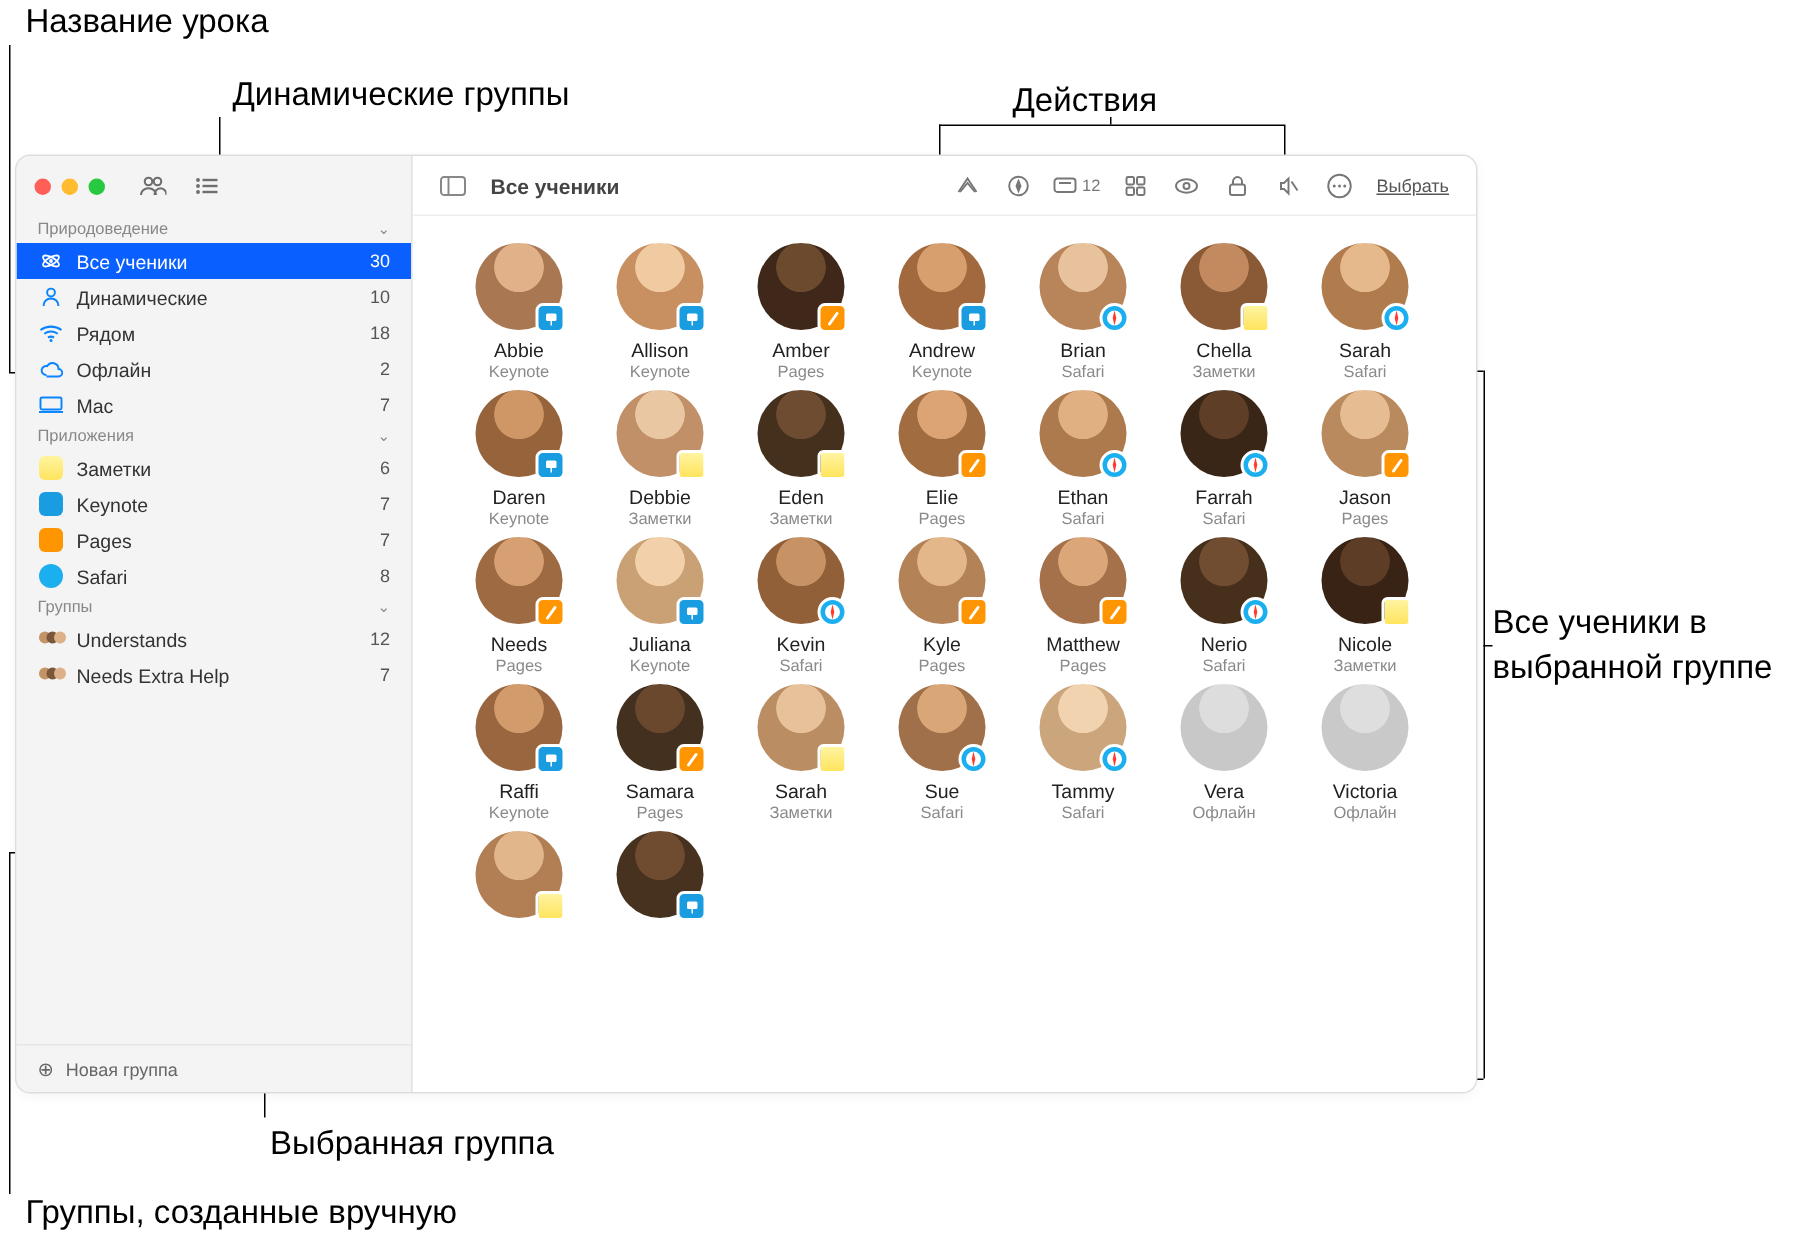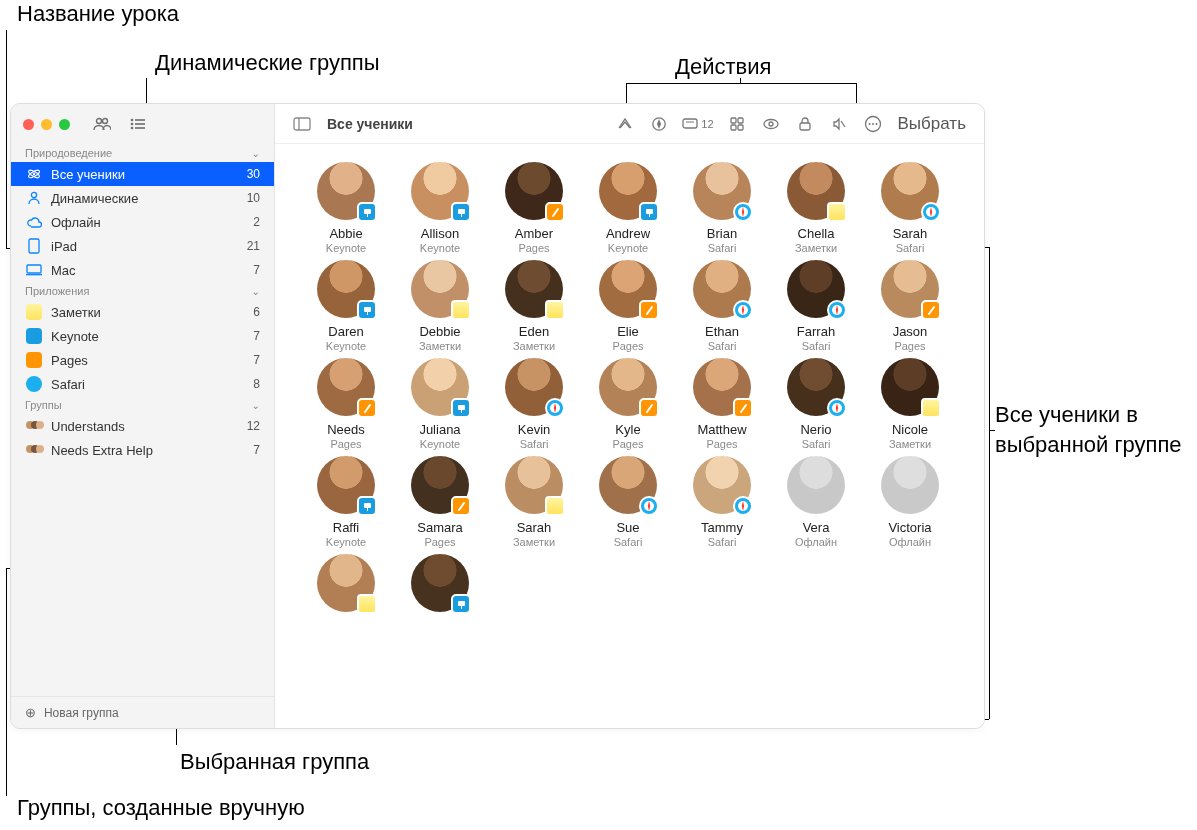--- a/index.html
+++ b/index.html
@@ -118,21 +118,21 @@
   .toolbar-actions { margin-left:auto; display:flex; align-items:center; gap:4px;}
   .action-btn {
     min-width: 30px; height: 24px;
     display:flex; align-items:center; justify-content:center;
     color:#6e6e6e;
     padding: 0 4px;
     border-radius:5px;
     font-size:14px;
     gap:3px;
   }
-  .action-btn.text { font-size:17px; color:#555; padding: 0 6px;}
+  .action-btn.text { font-size:12px; color:#555; padding: 0 6px; text-decoration: underline;}
   .grid {
     flex:1;
     overflow:auto;
     padding: 18px 24px 10px 24px;
   }
   .grid-row {
     display:flex;
     gap: 0;
     margin-bottom: 6px;
   }
@@ -257,34 +257,37 @@
               <circle cx="7" cy="4" r="2.6" fill="none" stroke="#0a84ff" stroke-width="1.3"></circle>
               <path d="M2 13c0-3 2.2-5 5-5s5 2 5 5" fill="none" stroke="#0a84ff" stroke-width="1.3"></path>
             </svg>
           </span>
           <span class="label">Динамические</span>
           <span class="count">10</span>
         </div>
         <div class="side-item">
           <span class="icon">
             <svg width="16" height="12" viewBox="0 0 16 12">
+              <path d="M1 4a12 12 0 0 1 14 0" fill="none" stroke="#0a84ff" stroke-width="1.4"></path>
+              <path d="M3.5 6.5a8 8 0 0 1 9 0" fill="none" stroke="#0a84ff" stroke-width="1.4"></path>
+              <path d="M6 9a4 4 0 0 1 4 0" fill="none" stroke="#0a84ff" stroke-width="1.4"></path>
+              <circle cx="8" cy="11" r="1" fill="#0a84ff"></circle>
+            </svg>
+          </span>
+          <span class="label">Рядом</span>
+          <span class="count">18</span>
+        </div>
+        <div class="side-item">
+          <span class="icon">
+            <svg width="16" height="12" viewBox="0 0 16 12">
               <path d="M5 10a3 3 0 1 1 .5-5.9A4 4 0 0 1 13 6a2.5 2.5 0 0 1 0 5H5" fill="none" stroke="#0a84ff" stroke-width="1.3"></path>
             </svg>
           </span>
           <span class="label">Офлайн</span>
           <span class="count">2</span>
-        </div>
-        <div class="side-item">
-          <span class="icon">
-            <svg width="12" height="16" viewBox="0 0 12 16">
-              <rect x="1" y="1" width="10" height="14" rx="1.5" fill="none" stroke="#0a84ff" stroke-width="1.3"></rect>
-            </svg>
-          </span>
-          <span class="label">iPad</span>
-          <span class="count">21</span>
         </div>
         <div class="side-item">
           <span class="icon">
             <svg width="16" height="12" viewBox="0 0 16 12">
               <rect x="1" y="1" width="14" height="8" rx="1" fill="none" stroke="#0a84ff" stroke-width="1.3"></rect>
               <rect x="0" y="10" width="16" height="1.3" fill="#0a84ff"></rect>
             </svg>
           </span>
           <span class="label">Mac</span>
           <span class="count">7</span>

